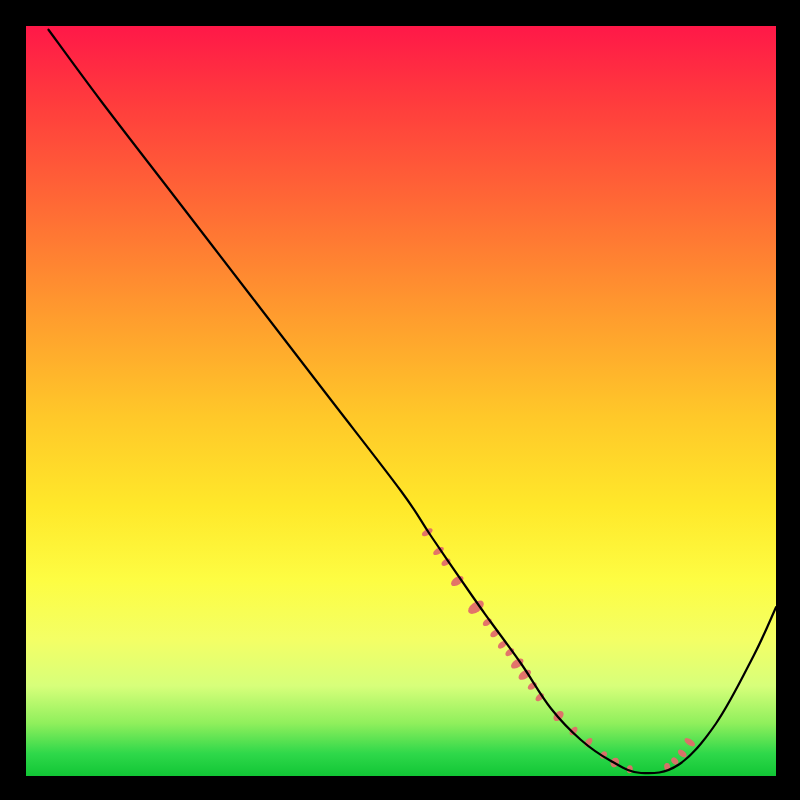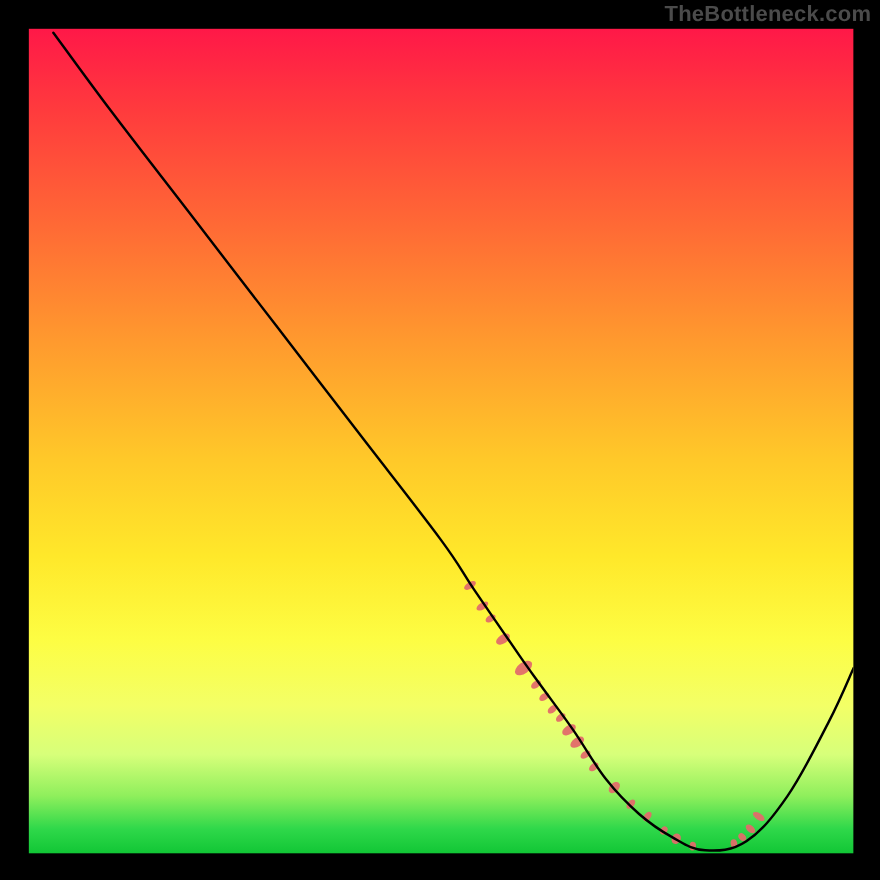--- a/index.html
+++ b/index.html
@@ -62,21 +62,20 @@
     font-weight: 600;
     letter-spacing: 0.2px;
     user-select: none;
   }
 </style>
 </head>
 <body>
 
 <div class="stage">
 
-  <div class="watermark">TheBottleneck.com</div>
 
   <div class="plot-frame">
     <div class="gradient-bg"></div>
     <svg class="svg-layer" viewBox="0 0 750 750" preserveAspectRatio="none">
       <g id="markers-group">
           <ellipse cx="401.25" cy="506.25" rx="3" ry="6" fill="#e26d6a" fill-opacity="0.95" transform="rotate(59.0 401.25 506.25)"></ellipse>
           <ellipse cx="412.50" cy="525.00" rx="3" ry="6" fill="#e26d6a" fill-opacity="0.95" transform="rotate(58.0 412.50 525.00)"></ellipse>
           <ellipse cx="420.00" cy="536.25" rx="3" ry="5" fill="#e26d6a" fill-opacity="0.95" transform="rotate(58.0 420.00 536.25)"></ellipse>
           <ellipse cx="431.25" cy="555.00" rx="4" ry="7" fill="#e26d6a" fill-opacity="0.95" transform="rotate(56.3 431.25 555.00)"></ellipse>
           <ellipse cx="450.00" cy="581.25" rx="5" ry="9" fill="#e26d6a" fill-opacity="0.95" transform="rotate(54.0 450.00 581.25)"></ellipse>

